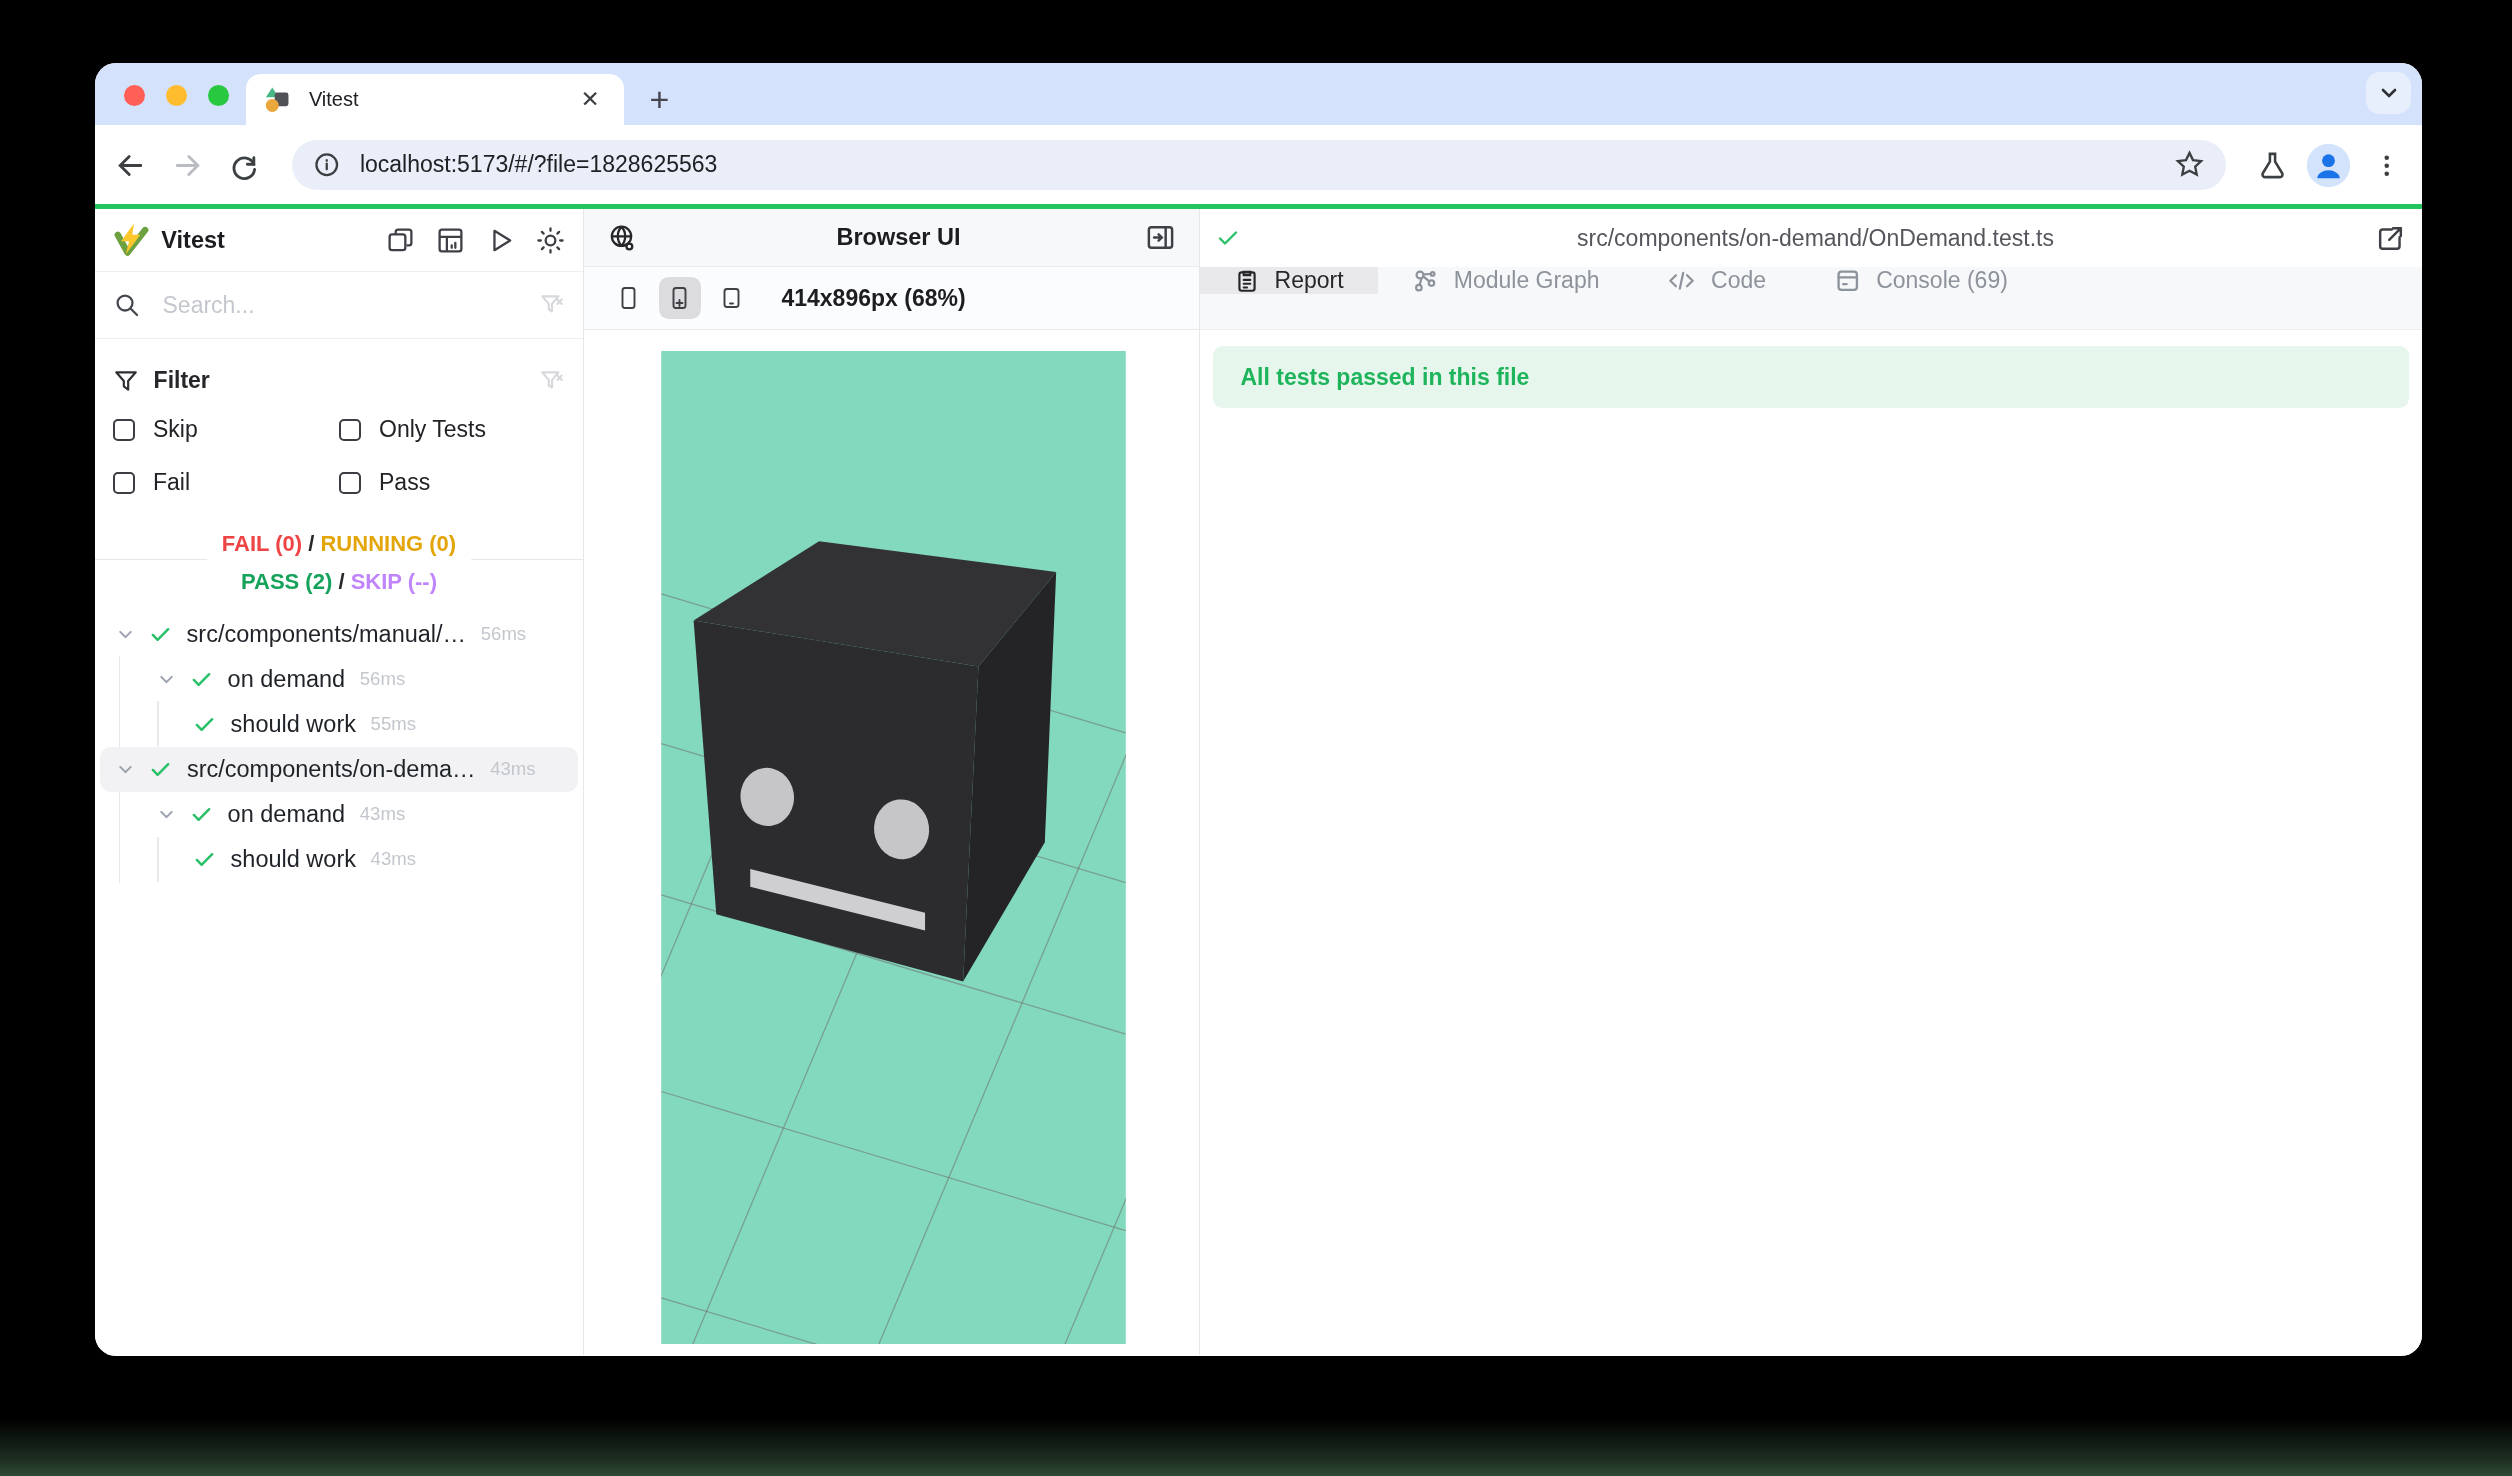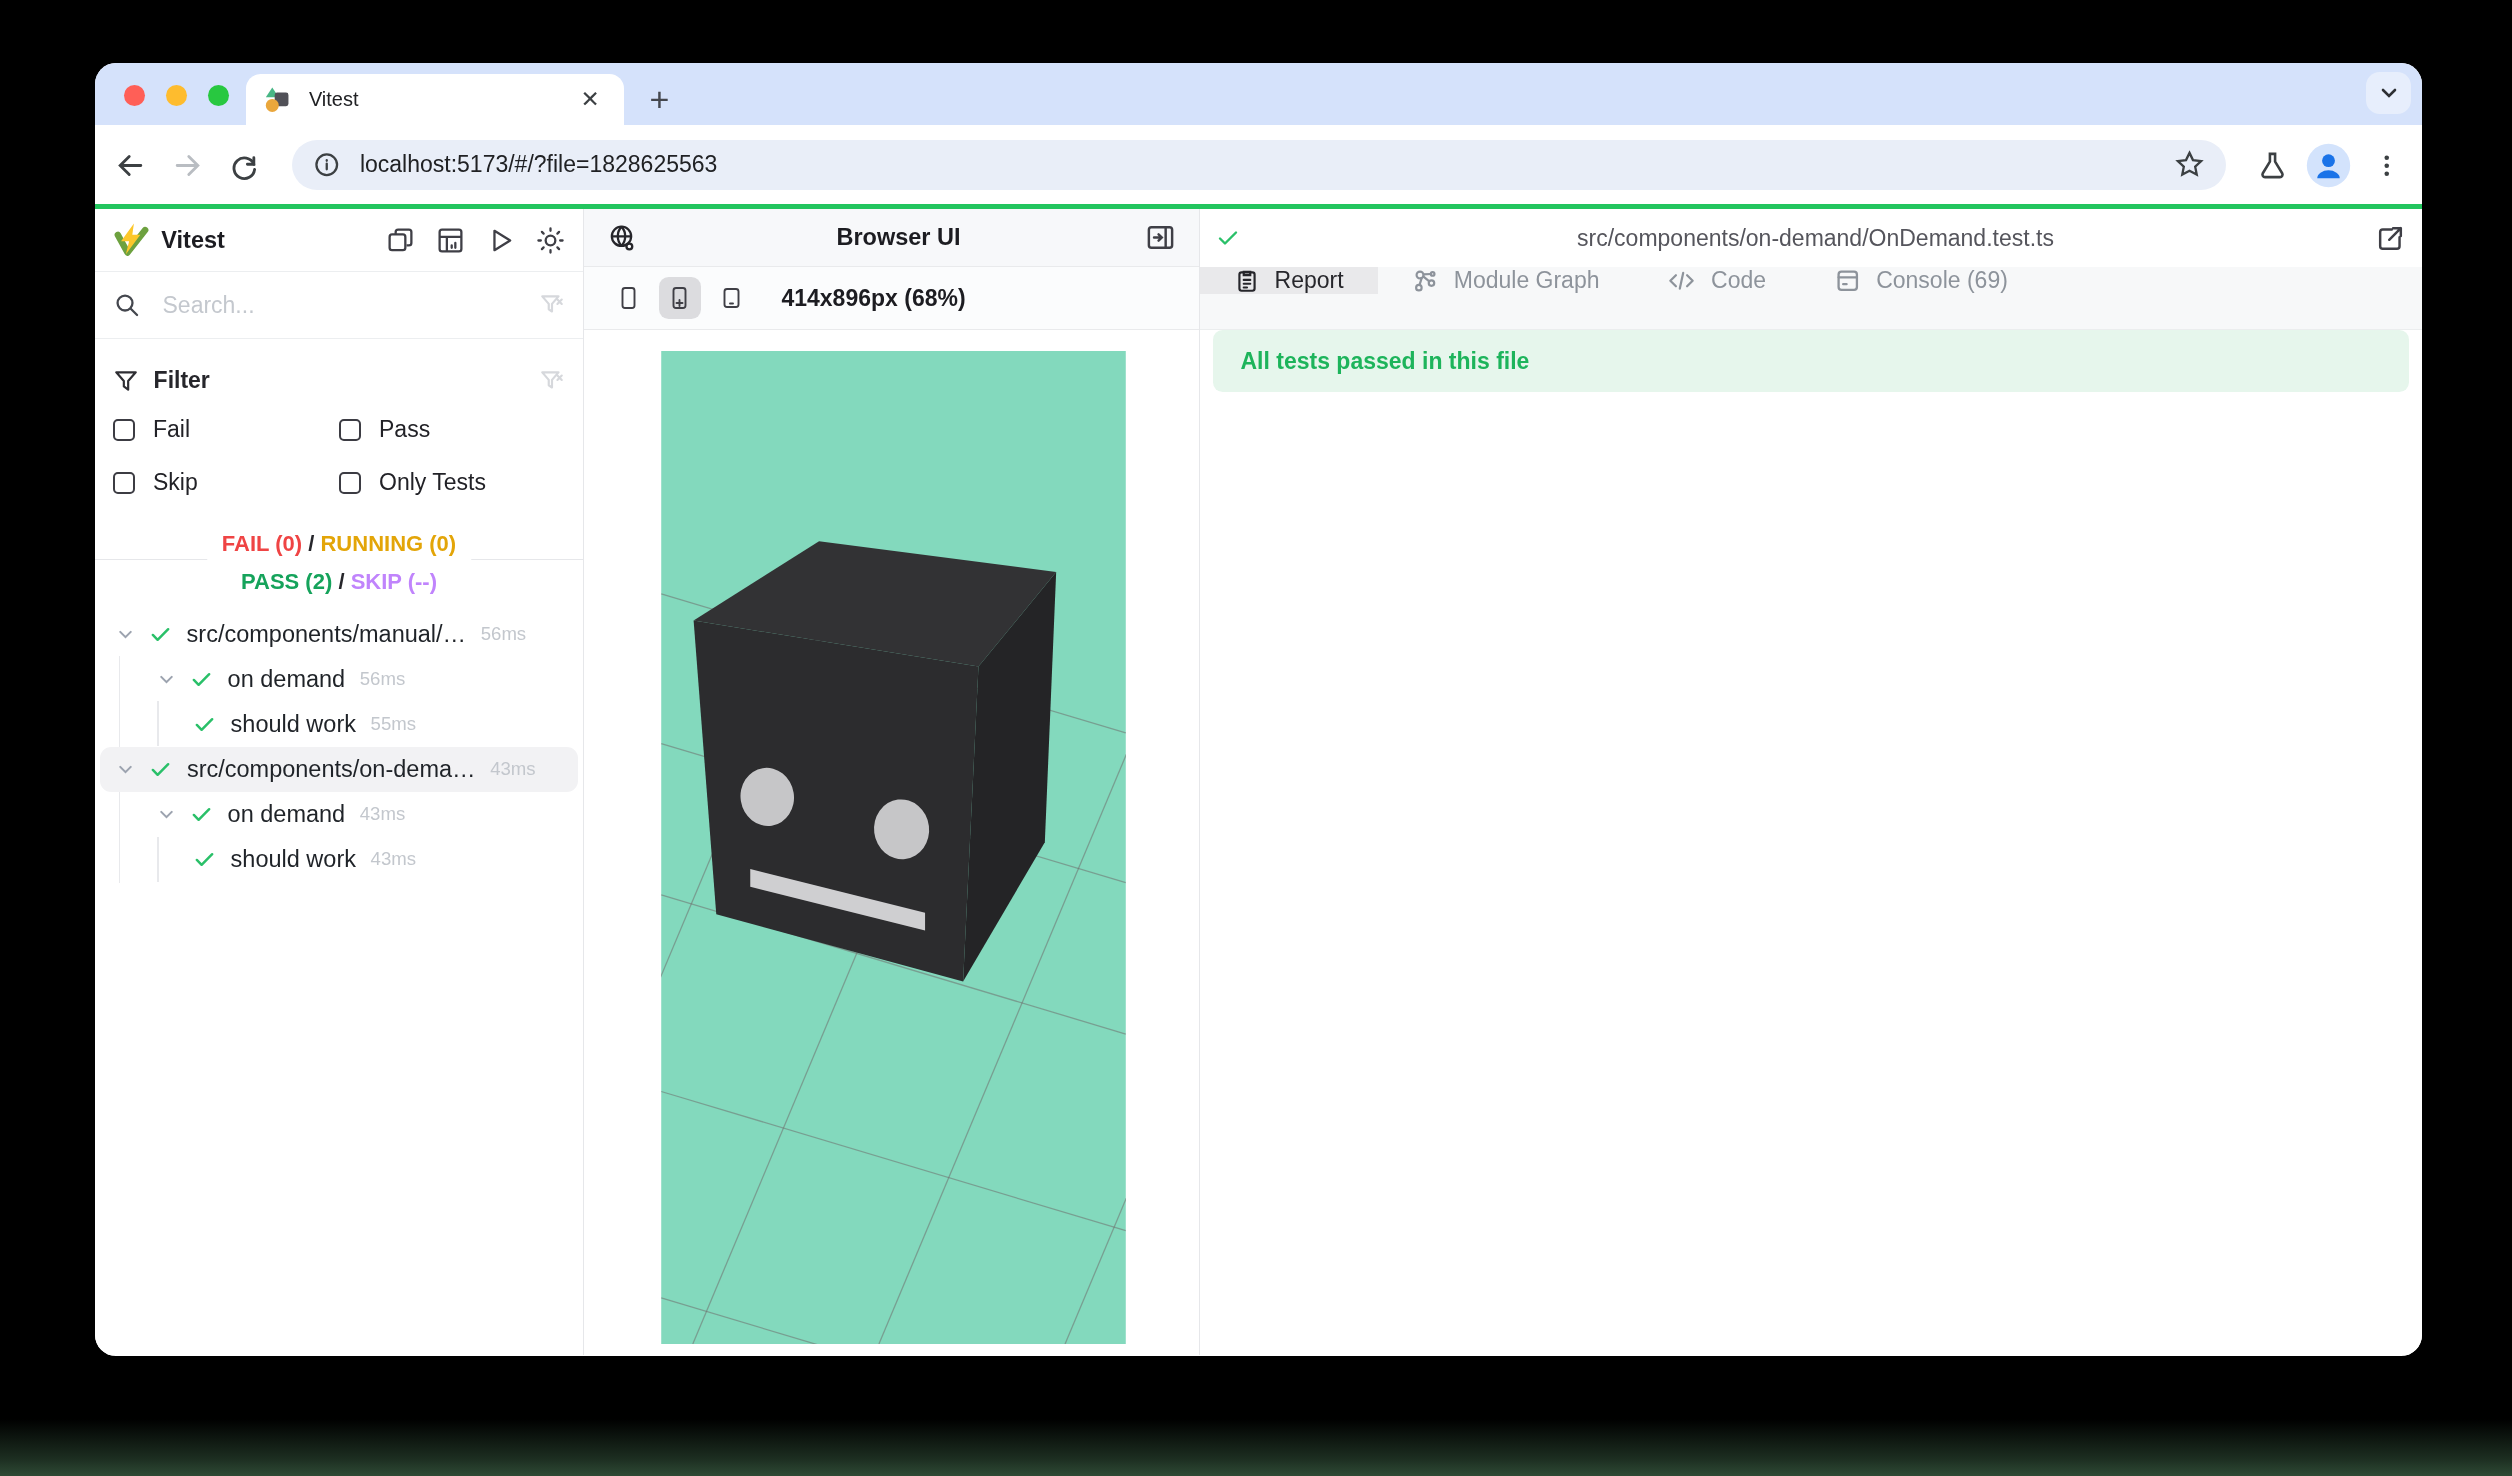--- a/index.html
+++ b/index.html
@@ -75,21 +75,21 @@
   .devbtn.sel{background:#dcdcdf;}
   .devlabel{font-size:23px;font-weight:bold;color:#1c1c21;margin-left:19.4px;}
   .viewport{position:absolute;left:77px;top:142px;width:465px;height:993px;}
 
   
   .rp-head{padding:0 16px;background:#fff;border-bottom:0;gap:9px;}
   .rp-path{font-size:23px;color:#55555c;margin-left:16px;flex:1;}
   .tabsrow{display:flex;align-items:flex-start;height:63px;background:#f7f8f9;border-bottom:1.6px solid #ebedee;}
   .rtab{display:flex;align-items:center;gap:14.6px;padding:0 34px;font-size:23px;color:#8d939b;}
   .rtab.active{background:#e9e9eb;color:#26262b;}
-  .banner{margin:0 13px;height:62px;border-radius:9.7px;background:var(--banner-bg,#e6f6ec);
+  .banner{margin:16px 13px;height:62px;border-radius:9.7px;background:var(--banner-bg,#e6f6ec);
     display:flex;align-items:center;padding:0 27.5px;}
   .banner span{font-size:23px;font-weight:bold;color:var(--banner-fg,#1db45b);}
   svg{display:block;}
 </style>
 </head>
 <body>
 
 <div class="screen">
 <div class="haze"></div>
 
@@ -218,35 +218,35 @@
               </svg>
           <span class="ftitle">Filter</span>
           <svg width="26" height="26" viewBox="0 0 24 24" fill="none" stroke="#d6d8dc" stroke-width="2" stroke-linejoin="round">
                 <path d="M3 4h15l-6 7v7l-3-2v-5z"></path>
                 <path d="M17 7l4 4M21 7l-4 4" stroke-linecap="round"></path>
               </svg>
         </div>
         <div class="cbrow">
           <div class="cb">
             <span class="cb-box"></span>
+            <span class="cb-label">Skip</span>
+          </div>
+          <div class="cb">
+            <span class="cb-box"></span>
+            <span class="cb-label">Only Tests</span>
+          </div>
+        </div>
+        <div class="cbrow">
+          <div class="cb">
+            <span class="cb-box"></span>
             <span class="cb-label">Fail</span>
           </div>
           <div class="cb">
             <span class="cb-box"></span>
             <span class="cb-label">Pass</span>
-          </div>
-        </div>
-        <div class="cbrow">
-          <div class="cb">
-            <span class="cb-box"></span>
-            <span class="cb-label">Skip</span>
-          </div>
-          <div class="cb">
-            <span class="cb-box"></span>
-            <span class="cb-label">Only Tests</span>
           </div>
         </div>
       </div>
 
       <div class="stats">
         <div class="rule"></div>
         <div class="lines">
           <div><span class="c-fail">FAIL (0)</span> <span class="c-sep">/</span> <span class="c-run">RUNNING (0)</span></div>
           <div><span class="c-pass">PASS (2)</span> <span class="c-sep">/</span> <span class="c-skip">SKIP (--)</span></div>
         </div>

